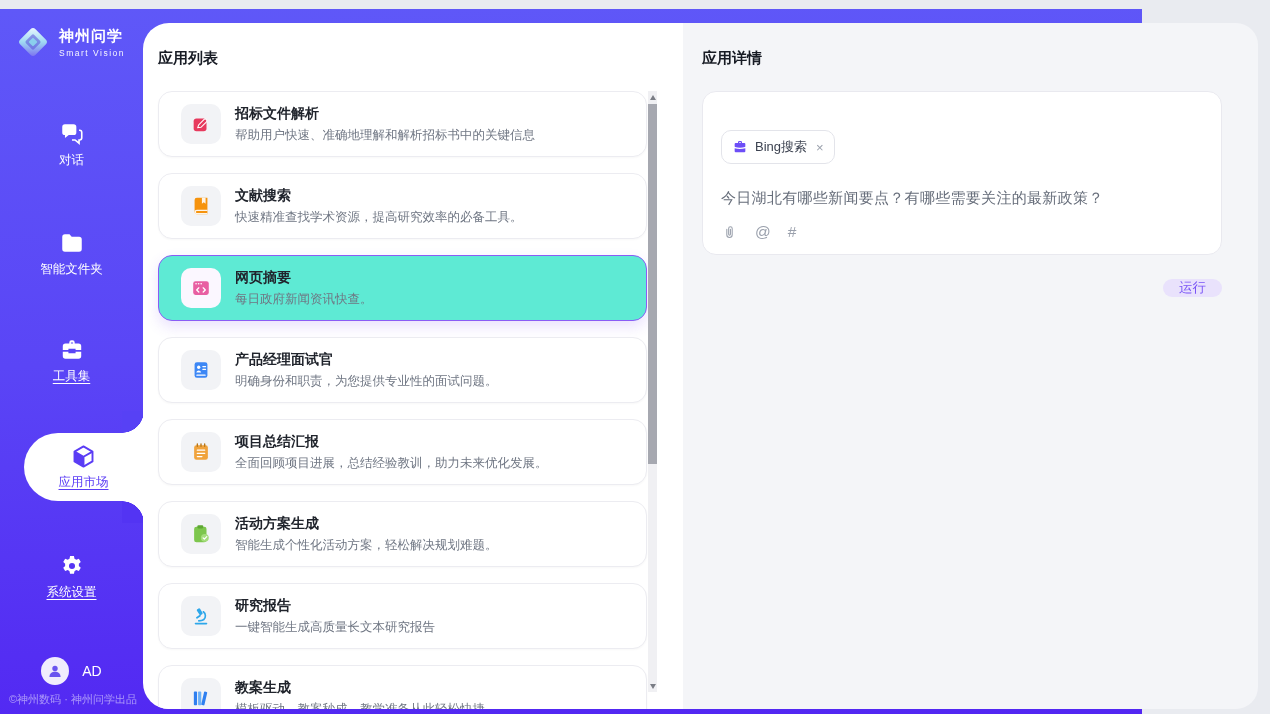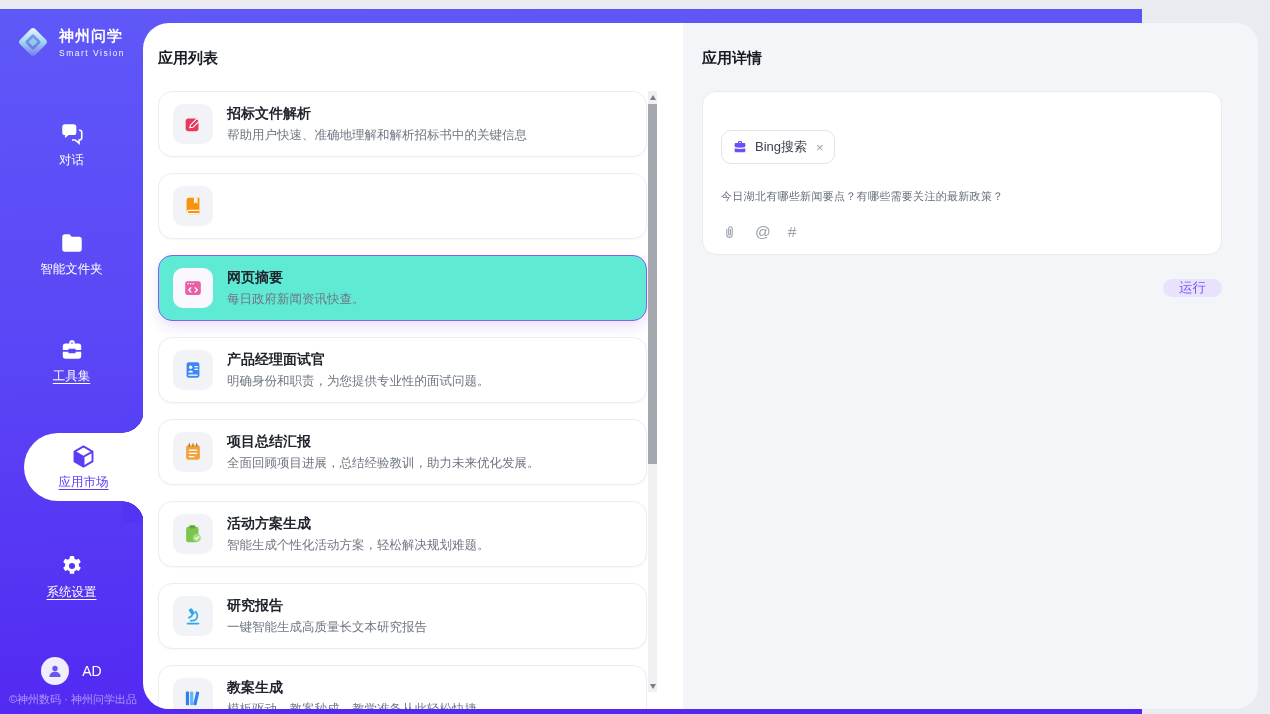--- a/index.html
+++ b/index.html
@@ -56,21 +56,21 @@
   .list-panel { width:540px; background:#fff; position:relative; flex:none; }
   .detail-panel { flex:1; background:#f4f5f8; position:relative; }
   .panel-title { position:absolute; top:26px; left:15px; font-size:15px; font-weight:bold; color:#171b24; }
   .detail-panel .panel-title { left:19px; }
 
   
   .cards { position:absolute; top:68px; left:15px; width:489px; }
   .app-card {
     height:66px; margin-bottom:16px; background:#fff;
     border:1px solid #ececf1; border-radius:14px;
-    display:flex; align-items:center; gap:14px; padding:0 14px;
+    display:flex; align-items:center; gap:14px; padding:0 22px;
     box-shadow:0 1px 2px rgba(20,20,40,.03); cursor:pointer;
   }
   .app-card.selected {
     background:#5eead4; border:1px solid #8a5cf5;
     box-shadow:0 6px 14px rgba(124,77,245,.16);
   }
   .app-icon {
     width:40px; height:40px; border-radius:10px; background:#f2f3f6;
     display:flex; align-items:center; justify-content:center; flex:none;
   }
@@ -92,21 +92,21 @@
     position:absolute; top:68px; left:19px; width:520px; height:164px;
     background:#fff; border:1px solid #e9e9ef; border-radius:14px; padding:12px 18px;
   }
   .chip {
     display:inline-flex; align-items:center; gap:7px;
     border:1px solid #e3e4ea; border-radius:10px; background:#fff;
     padding:7px 10px; cursor:default;margin-top:26px;
   }
   .chip-label { font-size:13px; color:#3c4250; }
   .chip-close { font-size:13px; color:#9aa0ac; margin-left:2px; cursor:pointer; line-height:1; }
-  .prompt { margin-top:25px; font-size:11px; color:#666d7a; letter-spacing:.3px; }
+  .prompt { margin-top:25px; font-size:15px; color:#666d7a; letter-spacing:.3px; }
   .attach-row { position:absolute; left:18px; bottom:13px; display:flex; align-items:center; gap:17px; }
   .attach-sym { font-size:15.5px; color:#9aa0ac; cursor:pointer; }
   .run-btn {
     position:absolute; top:256px; right:36px;
     background:#e9e2fc; color:#7a55f6; border:none; border-radius:9px;
     padding:0 16px; font-size:13.5px; cursor:pointer;
     font-family:inherit;
   }
 </style>
 </head>
@@ -210,20 +210,24 @@
         </div>
 
         <div class="app-card">
           <div class="app-icon">
             <svg viewBox="0 0 24 24" width="22" height="22">
               <path fill="#f6930d" d="M5 5.5A2.5 2.5 0 0 1 7.5 3H19v18H7.5A2.5 2.5 0 0 1 5 18.5z"></path>
               <path fill="#fff" opacity=".9" d="M13 3h4v6.5l-2-1.6-2 1.6z"></path>
               <path fill="#fff" opacity=".9" d="M7.5 16H19v1.4H7.5a1.1 1.1 0 0 0 0 2.2H19V21H7.5A2.5 2.5 0 0 1 5 18.5 2.5 2.5 0 0 1 7.5 16z"></path>
             </svg>
           </div>
+          <div class="app-texts">
+            <span class="app-name">文献搜索</span>
+            <span class="app-desc">快速精准查找学术资源，提高研究效率的必备工具。</span>
+          </div>
         </div>
 
         <div class="app-card selected">
           <div class="app-icon">
             <svg viewBox="0 0 24 24" width="22" height="22">
               <rect x="3.5" y="4.5" width="17" height="15" rx="2.5" fill="#e85fa2"></rect>
               <circle cx="6.6" cy="7.4" r=".9" fill="#fff"></circle>
                 <circle cx="9.4" cy="7.4" r=".9" fill="#fff"></circle>
                 <circle cx="12.2" cy="7.4" r=".9" fill="#fff"></circle>
               <path d="M9.6 11.8l-2.3 2.3 2.3 2.3M14.4 11.8l2.3 2.3-2.3 2.3" stroke="#fff" stroke-width="1.4" fill="none" stroke-linecap="round" stroke-linejoin="round"></path>

